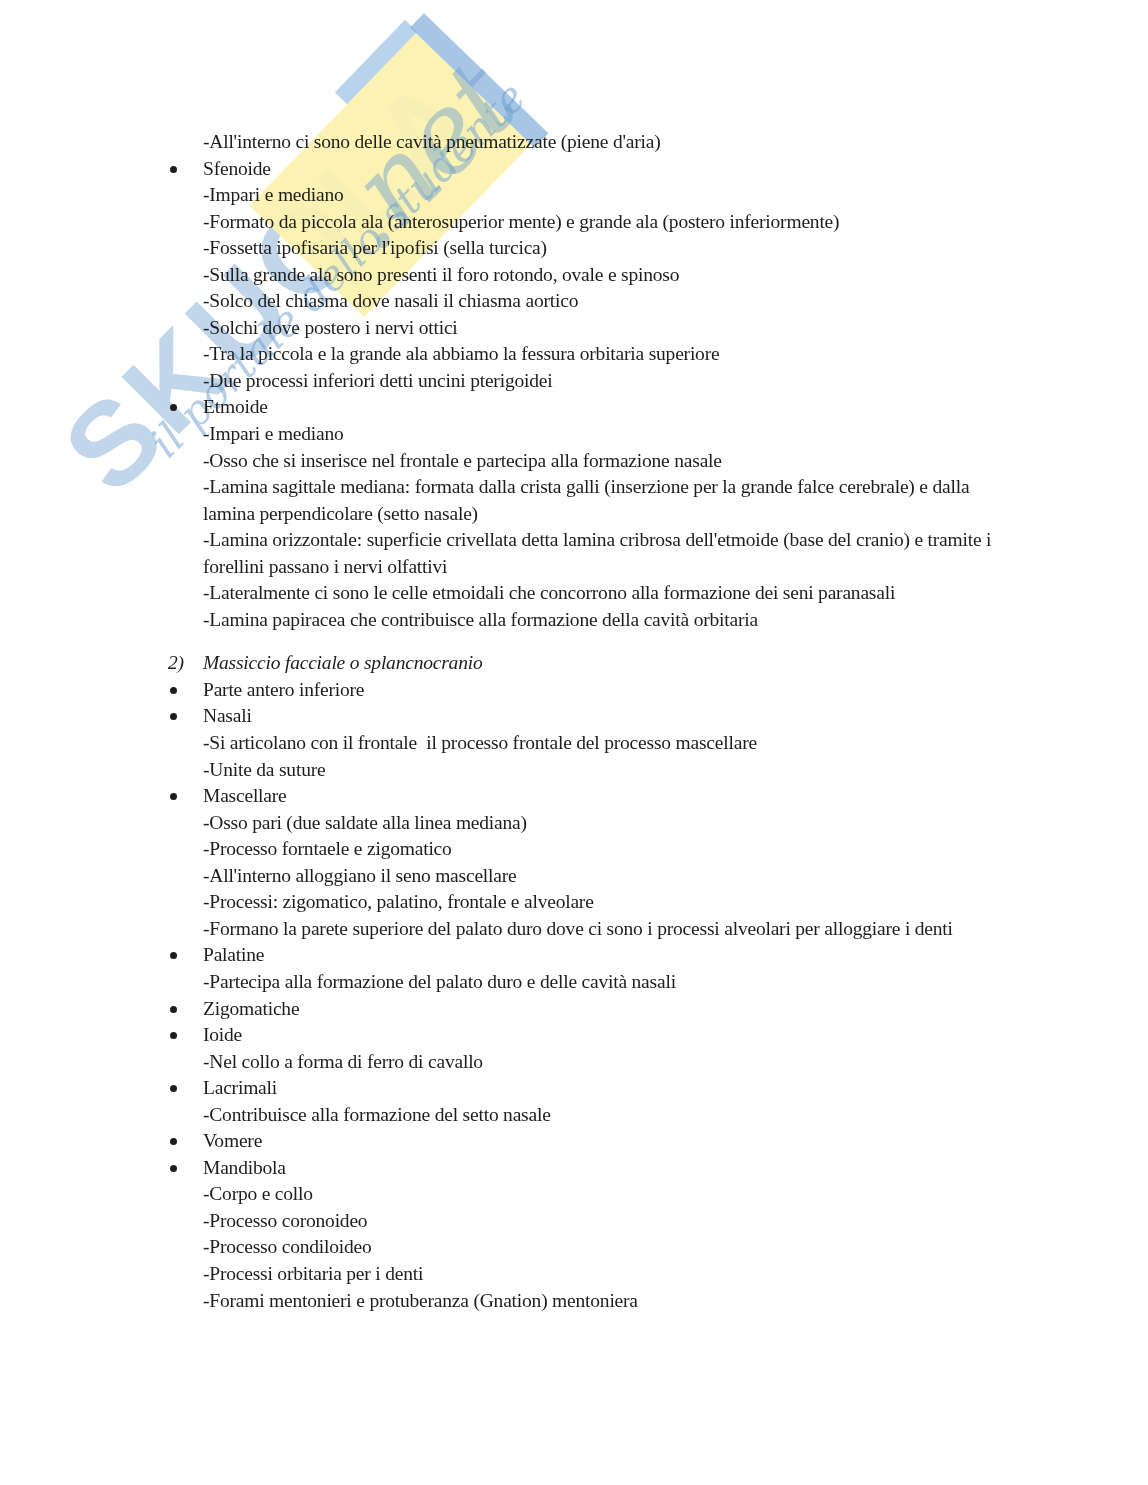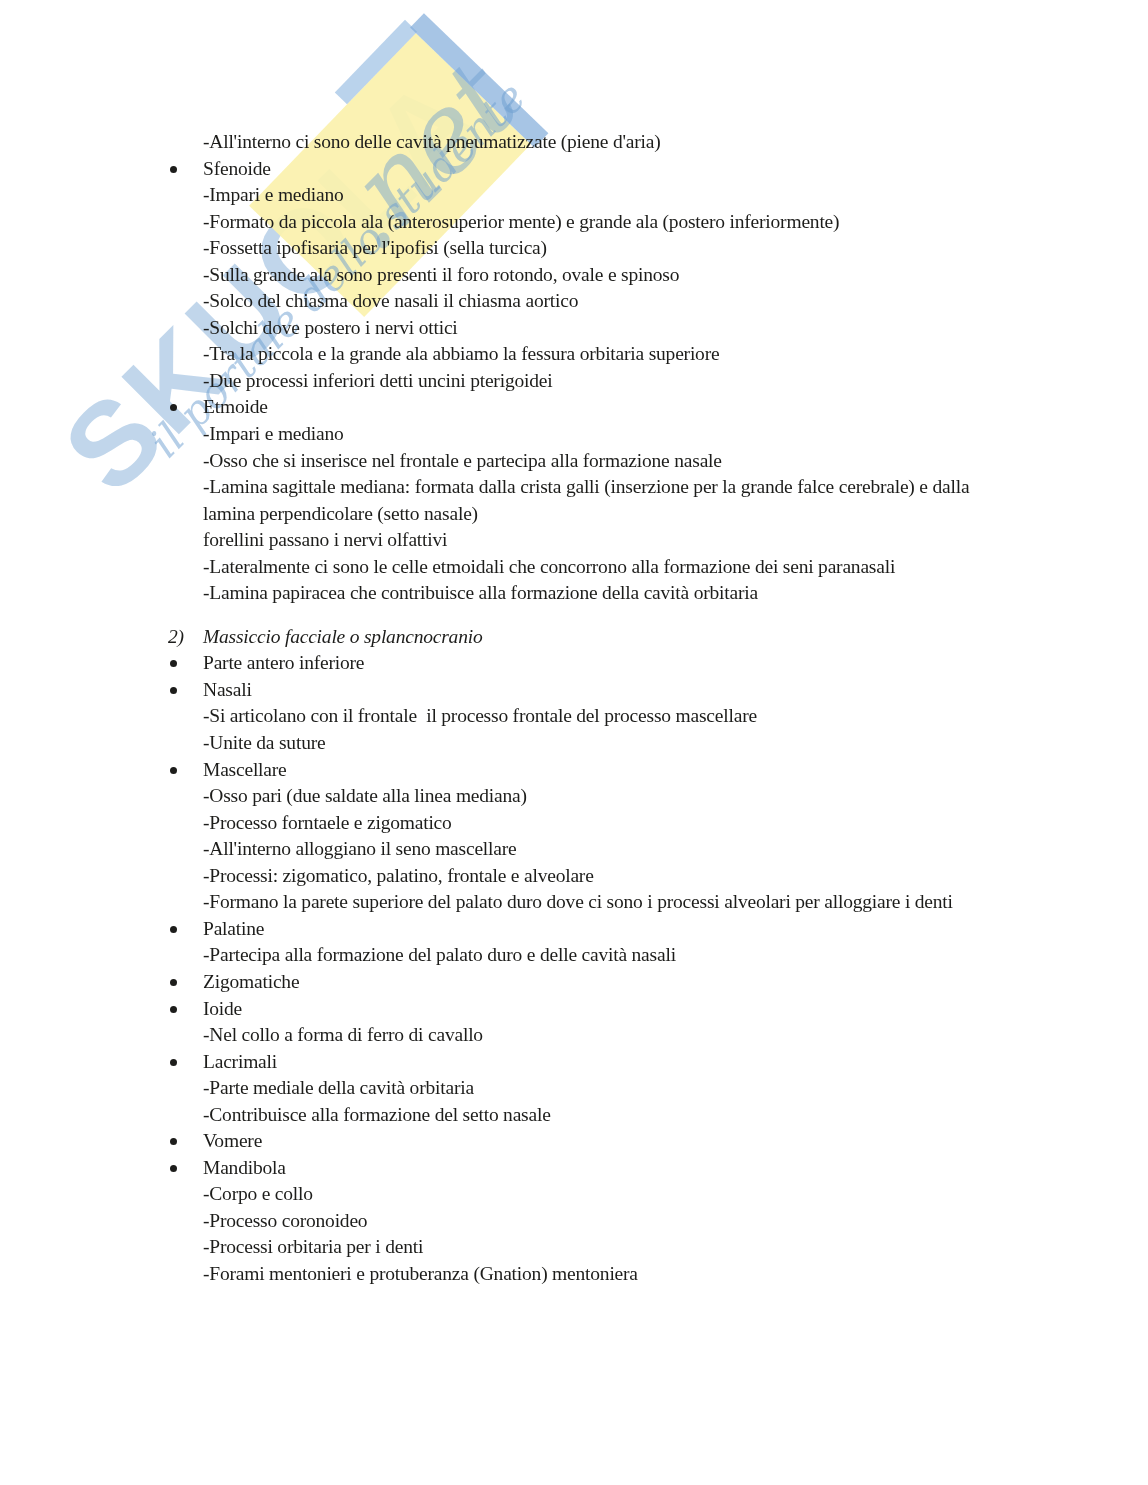--- a/index.html
+++ b/index.html
@@ -86,20 +86,21 @@
         <div class="line sub">-Sulla grande ala sono presenti il foro rotondo, ovale e spinoso</div>
         <div class="line sub">-Solco del chiasma dove nasali il chiasma aortico</div>
         <div class="line sub">-Solchi dove postero i nervi ottici</div>
         <div class="line sub">-Tra la piccola e la grande ala abbiamo la fessura orbitaria superiore</div>
         <div class="line sub">-Due processi inferiori detti uncini pterigoidei</div>
         <div class="line bullet">Etmoide</div>
         <div class="line sub">-Impari e mediano</div>
         <div class="line sub">-Osso che si inserisce nel frontale e partecipa alla formazione nasale</div>
         <div class="line sub">-Lamina sagittale mediana: formata dalla crista galli (inserzione per la grande falce cerebrale) e dalla</div>
         <div class="line cont">lamina perpendicolare (setto nasale)</div>
+        <div class="line sub">-Lamina orizzontale: superficie crivellata detta lamina cribrosa dell'etmoide (base del cranio) e tramite i</div>
         <div class="line cont">forellini passano i nervi olfattivi</div>
         <div class="line sub">-Lateralmente ci sono le celle etmoidali che concorrono alla formazione dei seni paranasali</div>
         <div class="line sub">-Lamina papiracea che contribuisce alla formazione della cavità orbitaria</div>
       </div>
       <div class="section">
         <div class="line heading"><span class="hnum">2)</span><span>Massiccio facciale o splancnocranio</span></div>
         <div class="line bullet">Parte antero inferiore</div>
         <div class="line bullet">Nasali</div>
         <div class="line sub">-Si articolano con il frontale  il processo frontale del processo mascellare</div>
         <div class="line sub">-Unite da suture</div>
@@ -108,24 +109,24 @@
         <div class="line sub">-Processo forntaele e zigomatico</div>
         <div class="line sub">-All'interno alloggiano il seno mascellare</div>
         <div class="line sub">-Processi: zigomatico, palatino, frontale e alveolare</div>
         <div class="line sub">-Formano la parete superiore del palato duro dove ci sono i processi alveolari per alloggiare i denti</div>
         <div class="line bullet">Palatine</div>
         <div class="line sub">-Partecipa alla formazione del palato duro e delle cavità nasali</div>
         <div class="line bullet">Zigomatiche</div>
         <div class="line bullet">Ioide</div>
         <div class="line sub">-Nel collo a forma di ferro di cavallo</div>
         <div class="line bullet">Lacrimali</div>
-        <div class="line sub">-Parte mediale della cavità orbitaria</div>
         <div class="line sub">-Contribuisce alla formazione del setto nasale</div>
         <div class="line bullet">Vomere</div>
         <div class="line bullet">Mandibola</div>
         <div class="line sub">-Corpo e collo</div>
         <div class="line sub">-Processo coronoideo</div>
+        <div class="line sub">-Processo condiloideo</div>
         <div class="line sub">-Processi orbitaria per i denti</div>
         <div class="line sub">-Forami mentonieri e protuberanza (Gnation) mentoniera</div>
       </div>
     </div>
 
 </div>
 
 </body></html>

